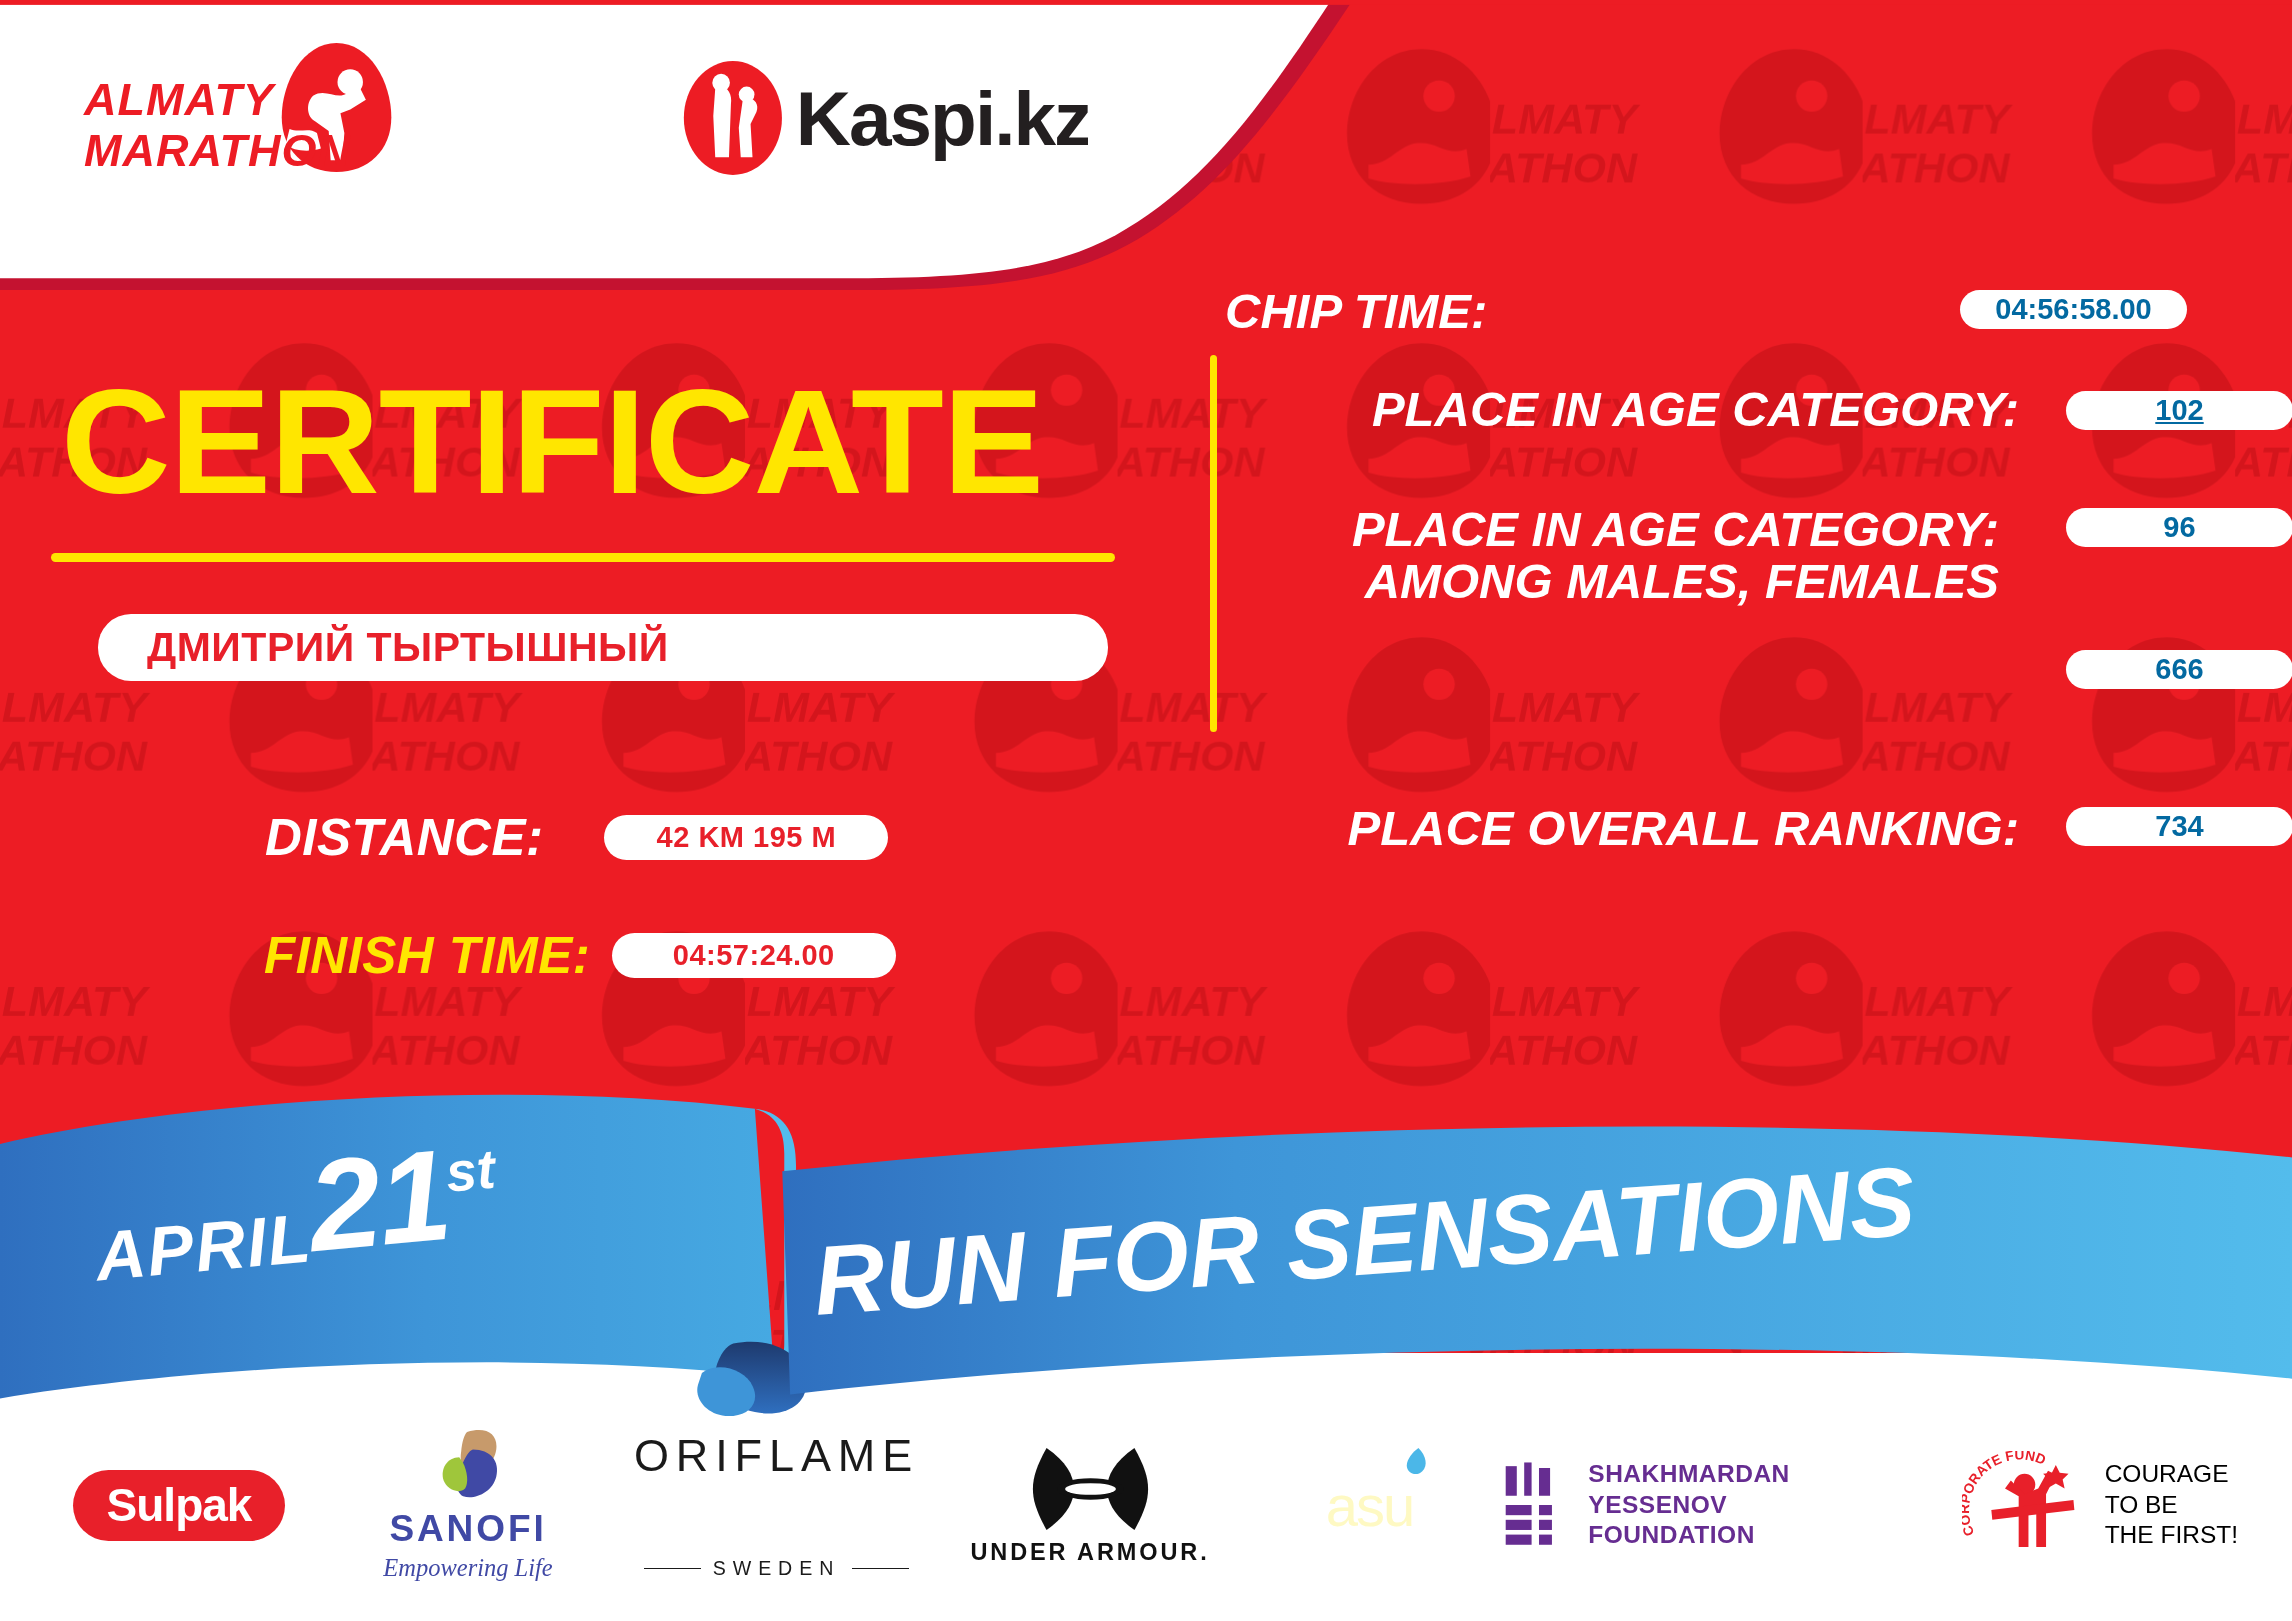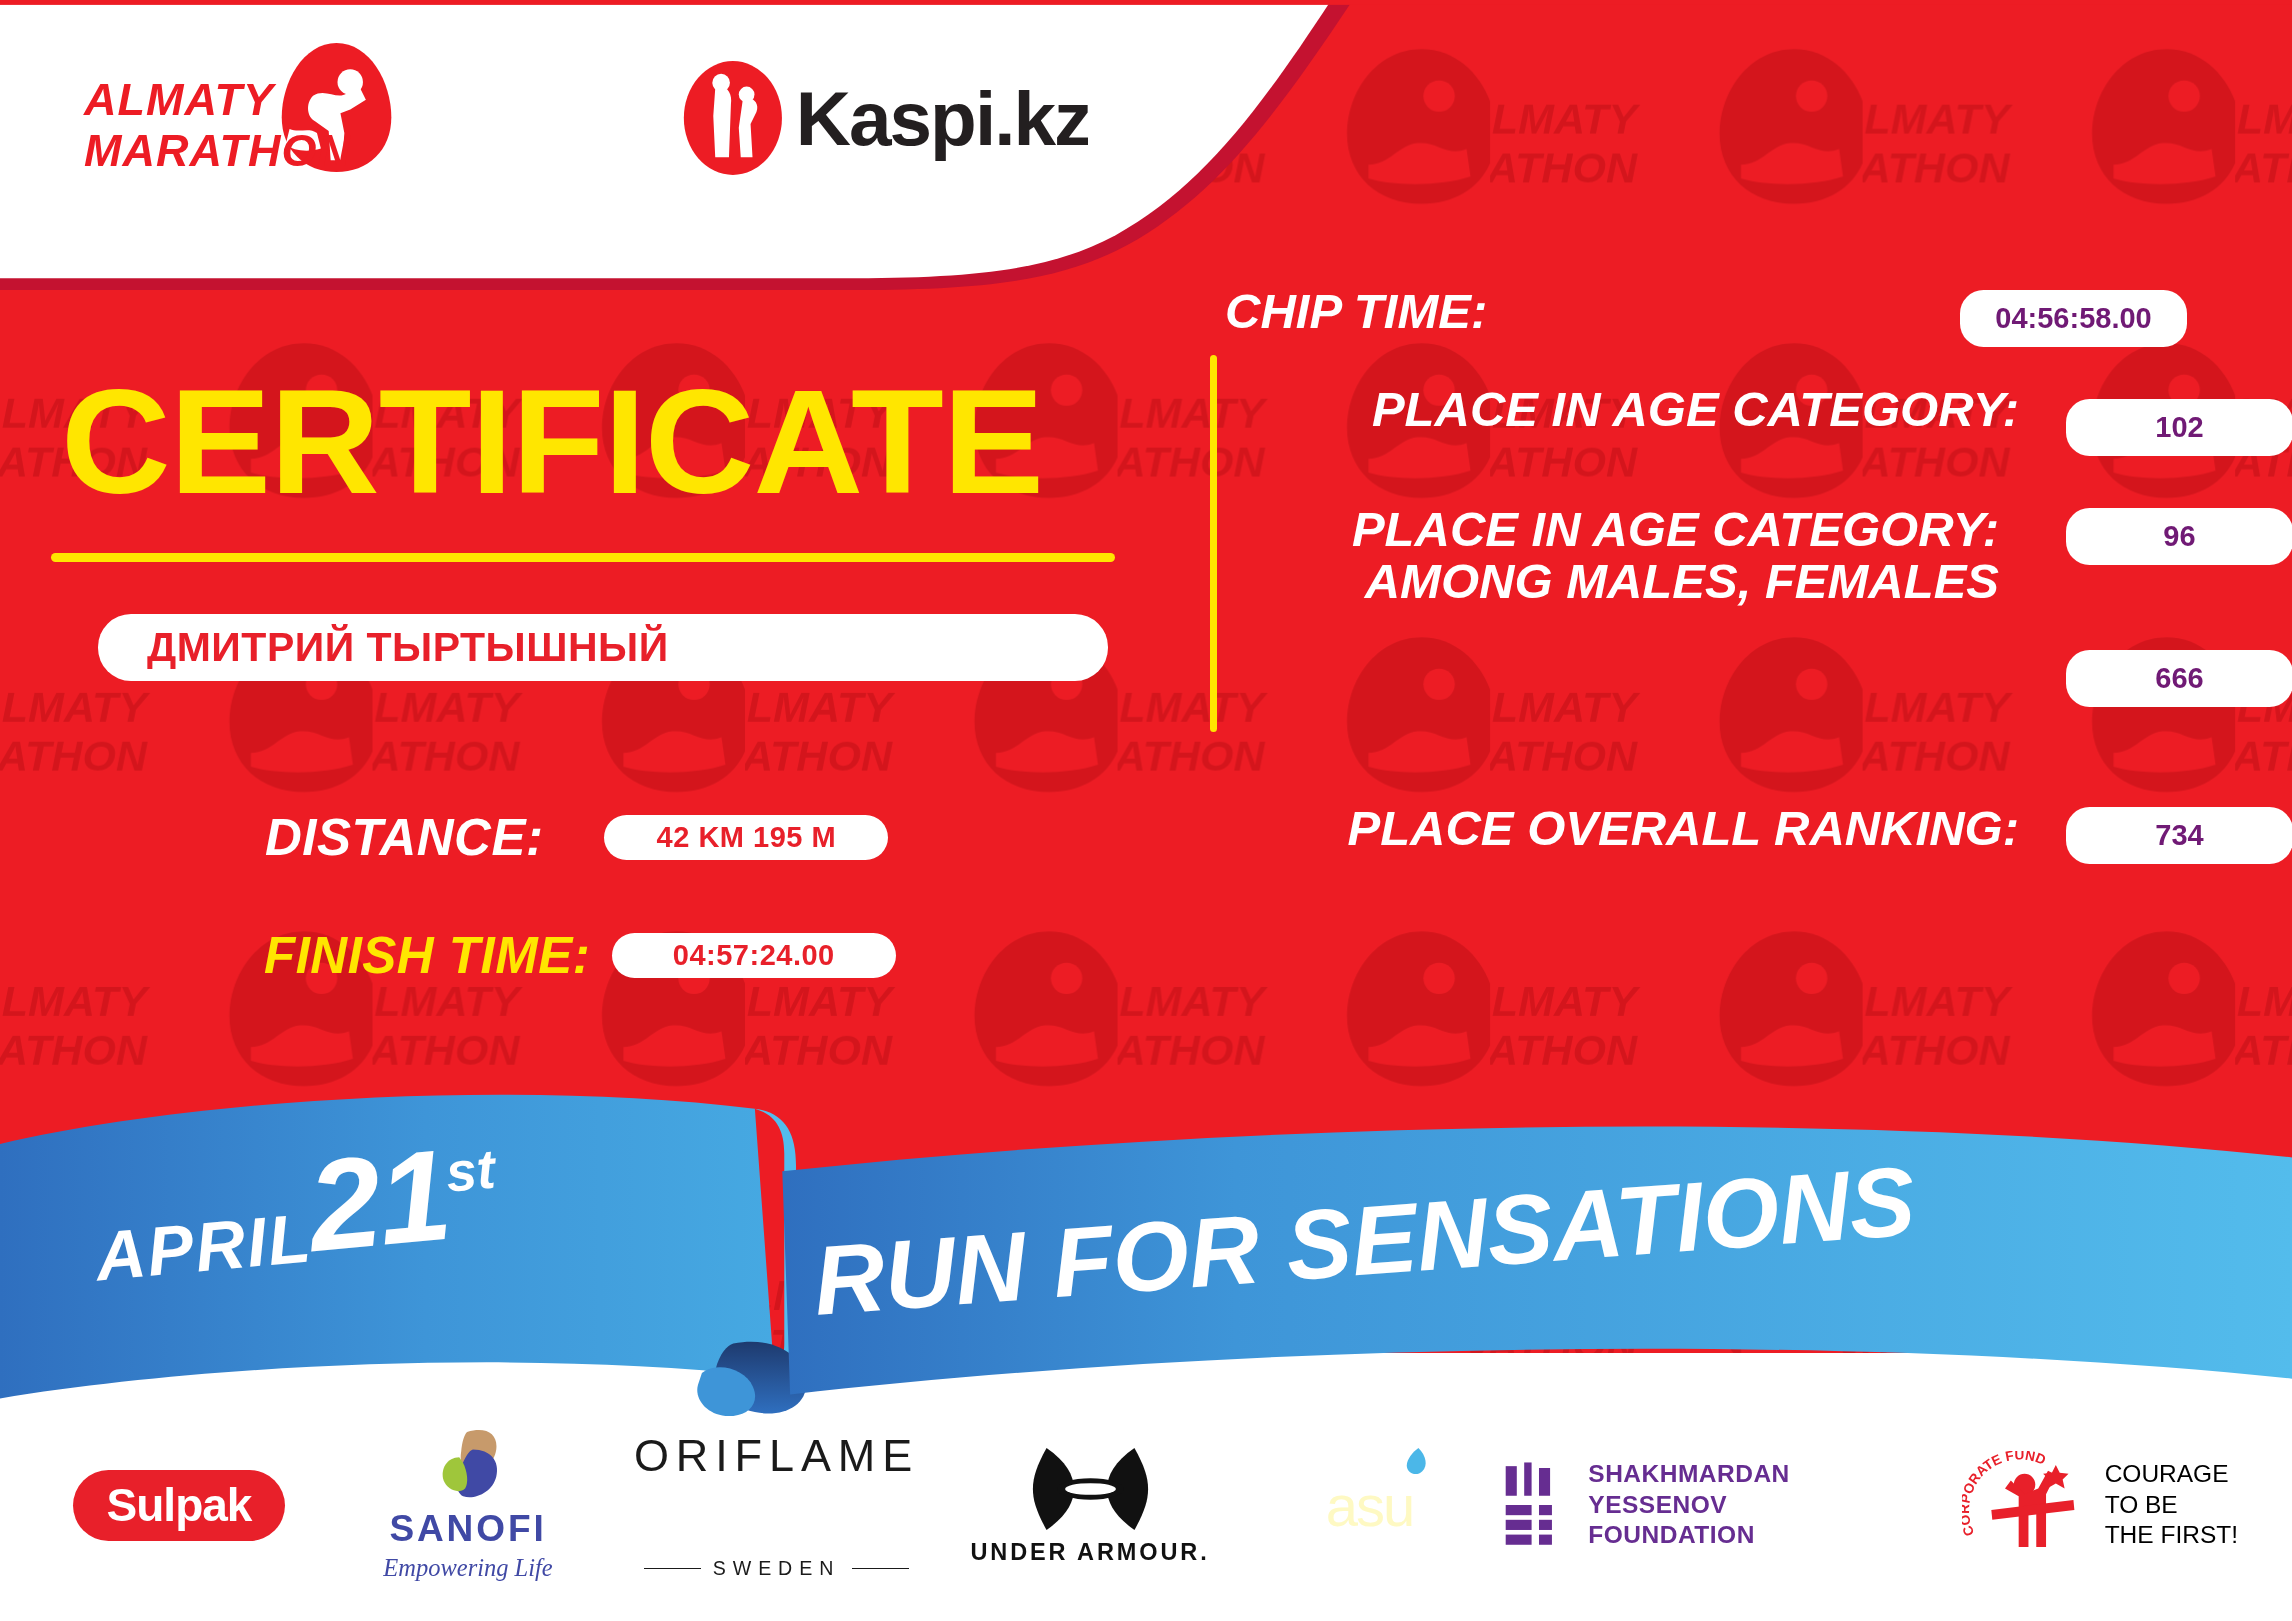--- a/index.html
+++ b/index.html
@@ -112,33 +112,33 @@
     color:#fff;
     font-size:49px;font-weight:bold;font-style:italic;
     font-family:"Liberation Sans",sans-serif;
     line-height:1.06;
     letter-spacing:0px;
     white-space:pre-line;
     text-align:right;
   }
   .rpill{
     background:#fff;border-radius:23.5px;
-    height:57px;width:227px;
+    height:39px;width:227px;
     display:flex;align-items:center;justify-content:center;
-    color:#701a75;font-size:29px;font-weight:bold;
+    color:#0369a1;font-size:29px;font-weight:bold;
     font-family:"Liberation Sans",sans-serif;
     box-sizing:border-box;flex:none;
   }
   #r0{left:0px;top:-37px;width:1067px;justify-content:flex-start;}
   #r0 .rlabel{width:549px;text-align:left;}
   #r0 .rpill{position:absolute;left:735px;top:3.9px;}
 
   #r1{left:0px;top:61px;width:1067px;}
   #r1 .rlabel{width:794px;text-align:right;}
-  #r1 .rpill{position:absolute;left:841px;top:15px;}
+  #r1 .rpill{position:absolute;left:841px;top:7px;text-decoration:underline;}
 
   #r2{left:0px;top:181px;width:1067px;}
   #r2 .rlabel{width:774px;text-align:right;}
   #r2 .rpill{position:absolute;left:841px;top:3.9px;}
 
   #r3{left:0px;top:323px;width:1067px;}
   #r3 .rlabel{width:774px;text-align:left;padding-left:19.6px;box-sizing:border-box;}
   #r3 .rpill{position:absolute;left:841px;top:3.9px;}
 
   #r4{left:0px;top:480px;width:1067px;}

